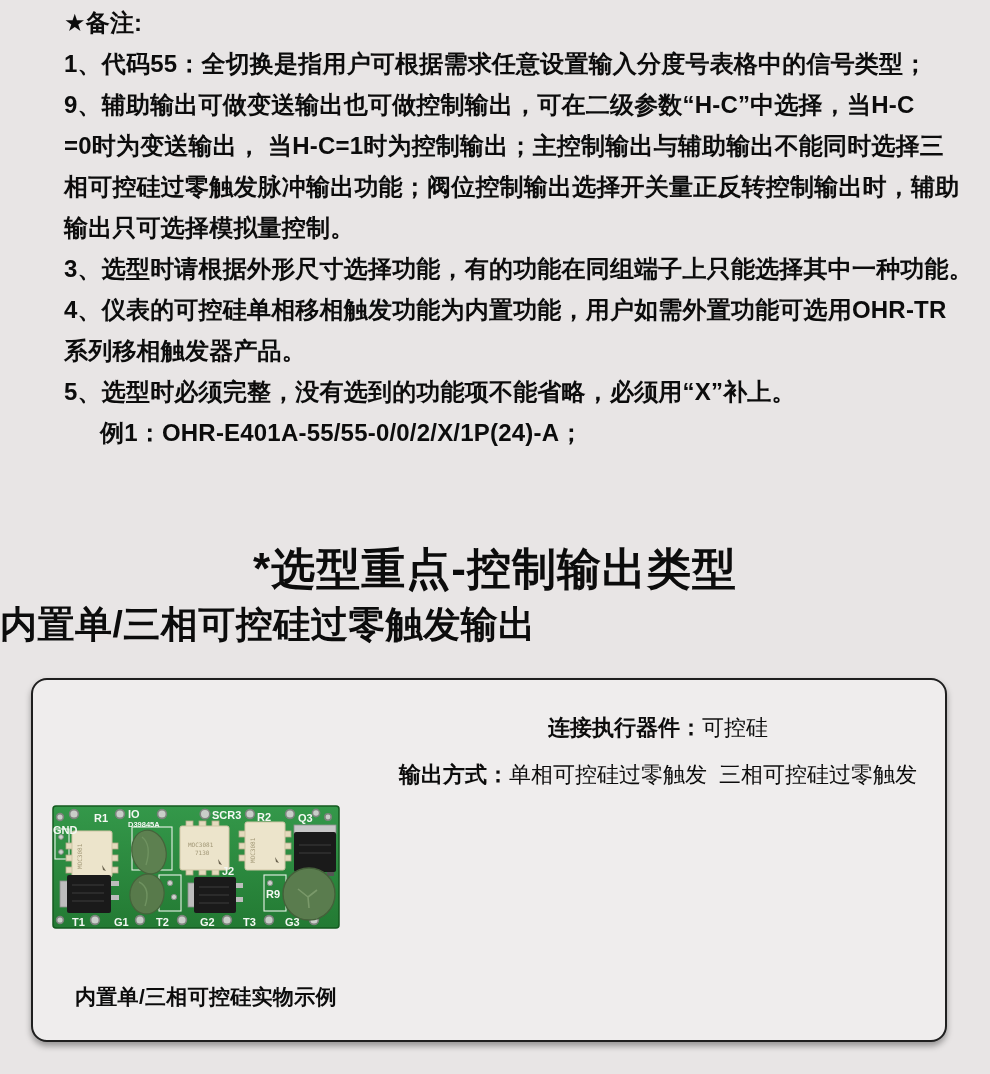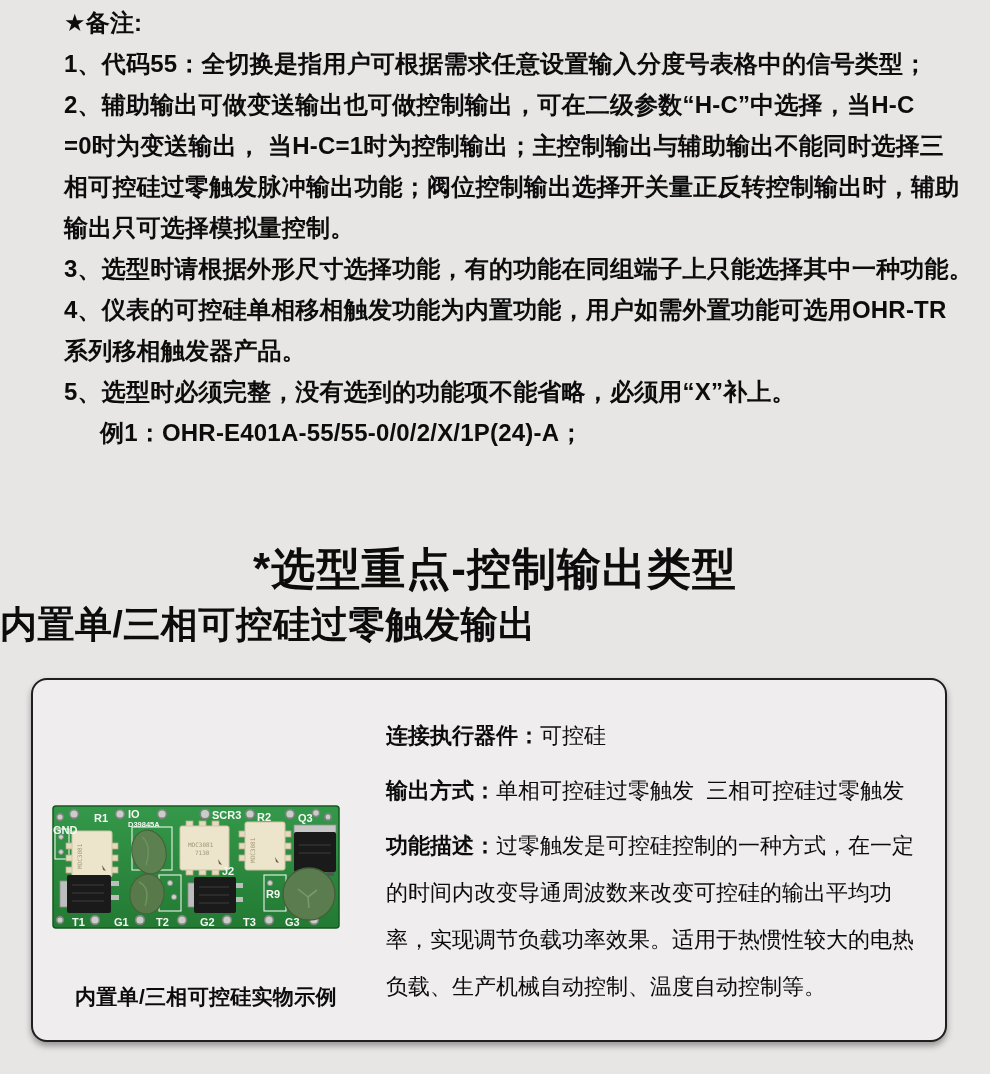--- a/index.html
+++ b/index.html
@@ -43,38 +43,38 @@
   }
   .pcb-wrap { position:absolute; left:19px; top:125px; width:288px; height:124px; }
   .pcb-wrap svg { display:block; width:288px; height:124px; }
   .pcb-label { font-family:"Liberation Sans","DejaVu Sans",sans-serif; font-weight:700; fill:#f4f8f3; }
   .pcb-chiptext { font-family:"DejaVu Sans Mono",monospace; fill:#a29877; }
 
   .specs {
     position:absolute; left:345px; top:24px; width:560px;
     font-size:22px; line-height:47px;
   }
-  .specs p { margin:8px; }
+  .specs p { margin:0;text-align:center; }
   .spec-label { font-weight:700; }
   .spec-value { font-weight:500; white-space:pre-wrap; }
 
   .caption {
     position:absolute; left:42px; top:303px;
     font-size:21px; font-weight:700; letter-spacing:0.3px;
   }
 </style>
 </head>
 <body>
 
 <div class="page">
 
   <section class="notes">
     <div class="notes-header">★备注:</div>
     <div class="note-line">1、代码55：全切换是指用户可根据需求任意设置输入分度号表格中的信号类型；</div>
-    <div class="note-line">2、辅助输出可做变送输出也可做控制输出，可在二级参数“H-C”中选择，当H-C</div>
+    <div class="note-line">9、辅助输出可做变送输出也可做控制输出，可在二级参数“H-C”中选择，当H-C</div>
     <div class="note-line">=0时为变送输出， 当H-C=1时为控制输出；主控制输出与辅助输出不能同时选择三</div>
     <div class="note-line">相可控硅过零触发脉冲输出功能；阀位控制输出选择开关量正反转控制输出时，辅助</div>
     <div class="note-line">输出只可选择模拟量控制。</div>
     <div class="note-line">3、选型时请根据外形尺寸选择功能，有的功能在同组端子上只能选择其中一种功能。</div>
     <div class="note-line">4、仪表的可控硅单相移相触发功能为内置功能，用户如需外置功能可选用OHR-TR</div>
     <div class="note-line">系列移相触发器产品。</div>
     <div class="note-line">5、选型时必须完整，没有选到的功能项不能省略，必须用“X”补上。</div>
     <div class="note-example">例1：OHR-E401A-55/55-0/0/2/X/1P(24)-A；</div>
   </section>
 
@@ -223,19 +223,18 @@
         <text class="pcb-label" x="104" y="121" font-size="11">T2</text>
         <text class="pcb-label" x="148" y="121" font-size="11">G2</text>
         <text class="pcb-label" x="191" y="121" font-size="11">T3</text>
         <text class="pcb-label" x="233" y="121" font-size="11">G3</text>
       </svg>
     </div>
 
     <div class="specs">
       <p><span class="spec-label">连接执行器件：</span><span class="spec-value">可控硅</span></p>
       <p><span class="spec-label">输出方式：</span><span class="spec-value">单相可控硅过零触发  三相可控硅过零触发</span></p>
-      <p><span class="spec-label">功能描述：</span><span class="spec-value">过零触发是可控硅控制的一种方式，在一定的时间内改变导通周波数来改变可控硅的输出平均功率，实现调节负载功率效果。适用于热惯性较大的电热负载、生产机械自动控制、温度自动控制等。</span></p>
     </div>
 
     <div class="caption">内置单/三相可控硅实物示例</div>
   </div>
 
 </div>
 
 </body></html>

